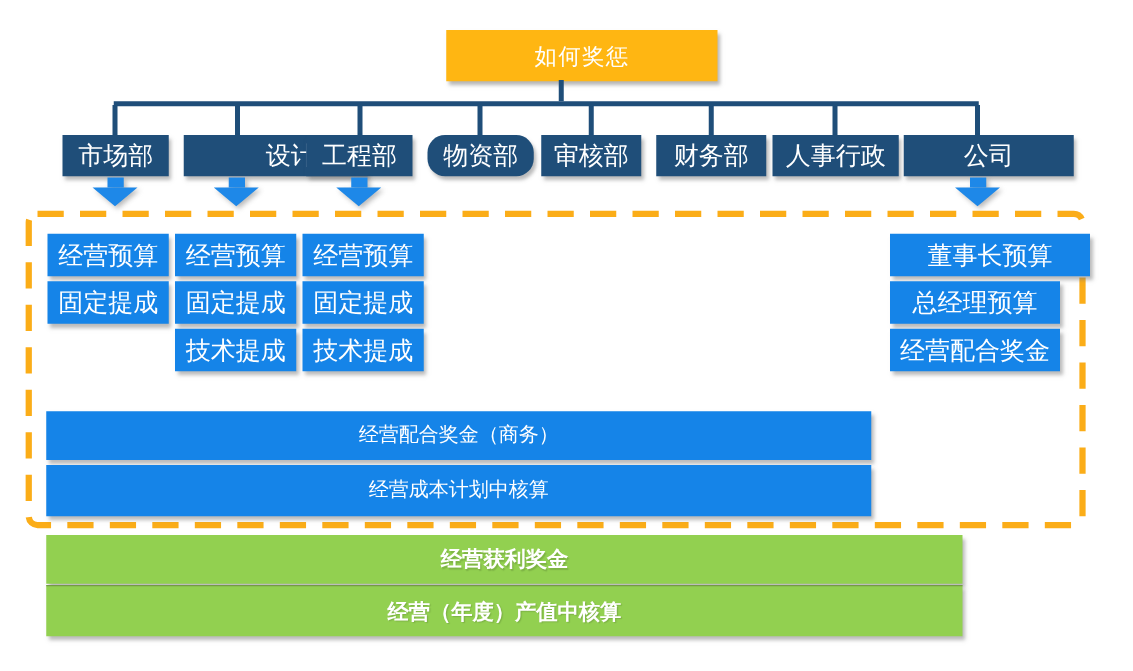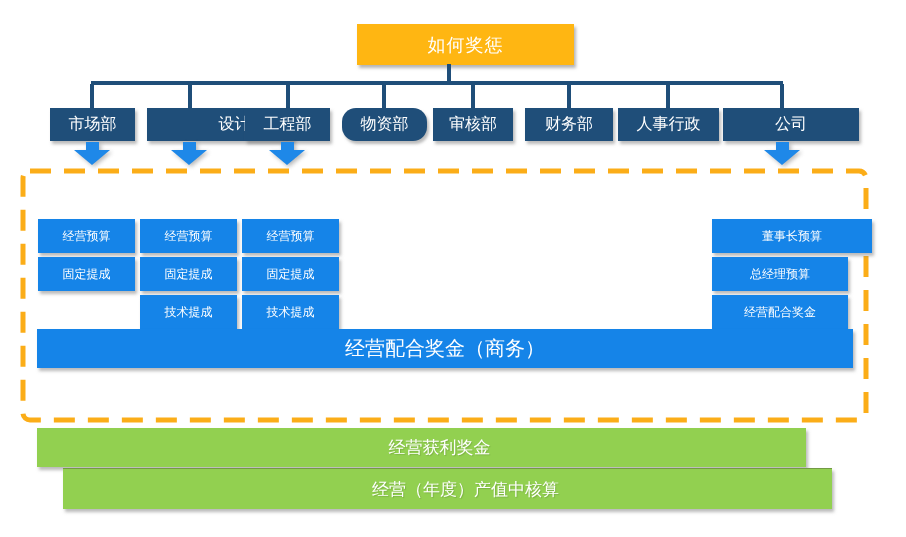--- a/index.html
+++ b/index.html
@@ -13,57 +13,56 @@
     font-size:18px;letter-spacing:1px;
     box-shadow:2px 3px 3px rgba(120,120,120,.55);
   }
 
   .conn{position:absolute;background:var(--navy,#1F4E79);}
 
   .dept{
     position:absolute;top:108px;height:33px;
     background:var(--navy,#1F4E79);color:var(--text,#fff);
     display:flex;align-items:center;justify-content:center;
-    font-size:16px;box-shadow:2px 3px 3px rgba(120,120,120,.5);
+    font-size:20px;box-shadow:2px 3px 3px rgba(120,120,120,.5);
   }
 
   .down-arrow{
     position:absolute;top:142px;width:36px;
     display:flex;flex-direction:column;align-items:center;
     filter:drop-shadow(2px 2px 2px rgba(100,100,100,.45));
   }
   .arrow-stem{width:13px;height:8px;background:var(--arrow-blue,#1E88E8);}
   .arrow-head{width:0;height:0;border-left:18px solid transparent;
     border-right:18px solid transparent;border-top:15px solid var(--arrow-blue,#1E88E8);}
 
   .dashed-frame{position:absolute;left:0;top:0;pointer-events:none;}
   .dashed-frame rect{stroke:var(--dash,#FBAD18);}
 
   .sbox{
     position:absolute;height:34px;
     background:var(--blue,#1584E8);color:var(--text,#fff);
     display:flex;align-items:center;justify-content:center;
-    font-size:12px;box-shadow:2px 3px 3px rgba(120,120,120,.5);margin-top:32px;
+    font-size:20px;box-shadow:2px 3px 3px rgba(120,120,120,.5);
   }
 
   .wbar{
-    position:absolute;left:37px;width:816px;
+    position:absolute;left:37px;width:660px;
     background:var(--blue,#1584E8);color:var(--text,#fff);
     display:flex;align-items:center;justify-content:center;
-    font-size:20px;box-shadow:2px 3px 3px rgba(120,120,120,.5);
+    font-size:16px;box-shadow:2px 3px 3px rgba(120,120,120,.5);
   }
 
   .gbar{
     position:absolute;left:37px;width:733px;
     background:var(--green,#92D050);color:var(--text,#fff);
     display:flex;align-items:center;justify-content:center;
-    font-size:17px;font-weight:400;
+    font-size:17px;font-weight:700;
     text-shadow:1px 1px 1px rgba(0,0,0,.15);
     box-shadow:2px 3px 3px rgba(120,120,120,.5);
-    padding-left:36px;
   }
   .gbar.second{border-top:1px solid rgba(90,110,60,.55);}
 </style>
 </head>
 <body>
 
 <div id="canvas">
 
   <div class="titlebox">如何奖惩</div>
 
@@ -117,17 +116,18 @@
 
   <div class="sbox" style="left:242px;top:187px;width:97px;">经营预算</div>
   <div class="sbox" style="left:242px;top:225px;width:97px;">固定提成</div>
   <div class="sbox" style="left:242px;top:263px;width:97px;">技术提成</div>
 
   <div class="sbox" style="left:712px;top:187px;width:160px;">董事长预算</div>
   <div class="sbox" style="left:712px;top:225px;width:136px;">总经理预算</div>
   <div class="sbox" style="left:712px;top:263px;width:136px;">经营配合奖金</div>
 
   <div class="wbar" style="top:329px;height:39px;">经营配合奖金（商务）</div>
+  <div class="wbar" style="top:372px;height:41px;">经营成本计划中核算</div>
 
   <div class="gbar" style="top:428px;height:39px;">经营获利奖金</div>
-  <div class="gbar second" style="top:468px;height:40px;margin-left:26px;">经营（年度）产值中核算</div>
+  <div class="gbar second" style="top:468px;height:40px;">经营（年度）产值中核算</div>
 
 </div>
 
 </body></html>

